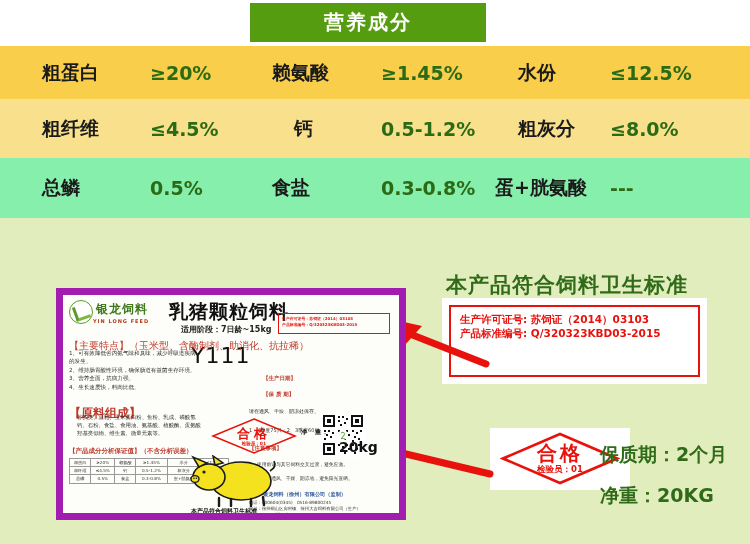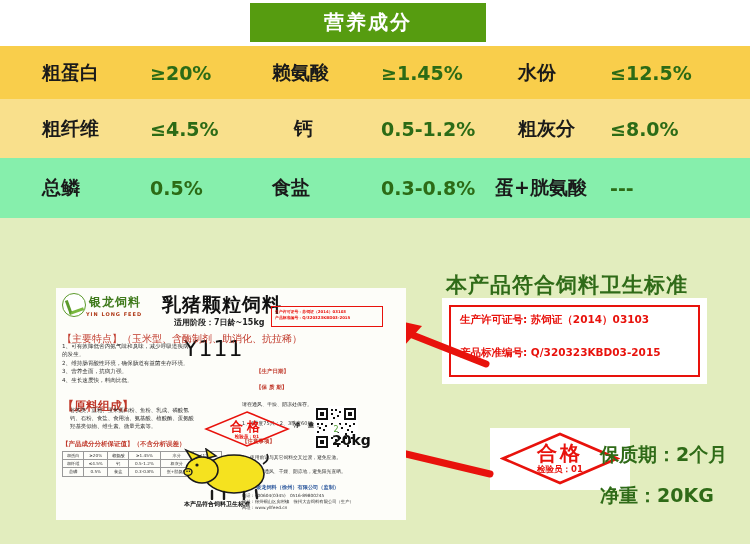--- a/index.html
+++ b/index.html
@@ -47,21 +47,21 @@
     font-size:21px;font-weight:bold;color:#2f6b18;letter-spacing:1px;white-space:nowrap;
   }
 
   
   .red-box{
     position:absolute;left:449px;top:305px;width:251px;height:72px;
     background:#ffffff;border:2px solid #e8120c;
     box-sizing:border-box;padding:7px 9px 0 9px;
   }
   .red-box div{color:#e8120c;font-size:10.5px;font-weight:bold;line-height:1.05;white-space:nowrap;}
-  .red-box .l2{margin-top:22px;}
+  .red-box .l2{margin-top:3px;}
   .red-box-white{position:absolute;left:442px;top:298px;width:265px;height:86px;background:#ffffff;}
 
   
   .stamp-white{position:absolute;left:490px;top:428px;width:140px;height:62px;background:#ffffff;}
   .stamp-dia{
     position:absolute;left:500px;top:432px;width:120px;height:53px;
   }
   .stamp-dia svg{display:block;}
   .stamp-txt{
     position:absolute;left:500px;top:432px;width:120px;height:53px;
@@ -75,21 +75,21 @@
   }
   .spec1{left:600px;top:442px;}
   .spec2{left:600px;top:483px;}
 
   
   .arrow{position:absolute;pointer-events:none;}
 
   
   .label-frame{
     position:absolute;left:56px;top:288px;width:350px;height:232px;
-    background:#0369a1;box-sizing:border-box;
+    background:#a21caf;padding:7px;box-sizing:border-box;
   }
   .label-inner{position:relative;width:100%;height:100%;background:#fdfdf9;overflow:hidden;}
 
   .logo-wrap{position:absolute;left:6px;top:5px;display:flex;align-items:center;}
   .logo-mark{width:22px;height:22px;border-radius:50%;border:1.6px solid #5c9a2c;position:relative;background:#fff;}
   .logo-mark:before{
     content:"";position:absolute;left:4px;top:4px;width:12px;height:12px;
     border-left:3px solid #5c9a2c;border-bottom:3px solid #7ab83f;transform:rotate(-20deg);
   }
   .logo-cn{font-size:12px;font-weight:bold;color:#3f7a1c;margin-left:3px;letter-spacing:1px;}

